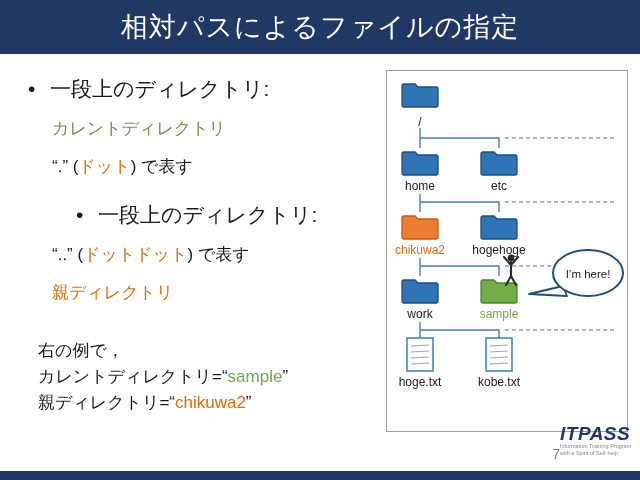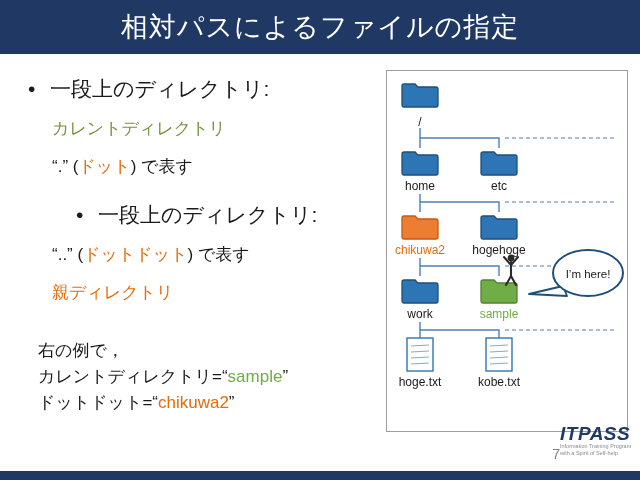--- a/index.html
+++ b/index.html
@@ -80,21 +80,21 @@
       <span>“..” (</span><span class="hl-orange">ドットドット</span><span>) で表す</span>
     </div>
     <div class="b-sub orange">親ディレクトリ</div>
 
     <div class="example">
       <div>右の例で，</div>
       <div>
         <span>カレントディレクトリ=“</span><span class="hl-green">sample</span><span>”</span>
       </div>
       <div>
-        <span>ドットドット=“</span><span class="hl-orange">chikuwa2</span><span>”</span>
+        <span>親ディレクトリ=“</span><span class="hl-orange">chikuwa2</span><span>”</span>
       </div>
     </div>
   </div>
 
   <div class="diagram-box">
     <svg viewBox="0 0 240 356" width="240" height="356">
       <defs>
         <path id="folderShape" d="M1,25 V6 Q1,4 3,4 H14 L17,7 H35 Q37,7 37,9 V25 Q37,27 35,27 H3 Q1,27 1,25 Z"></path>
         <g id="fileShape">
           <rect x="0" y="0" width="26" height="33" fill="#ffffff" stroke="#2E75B6" stroke-width="1.4"></rect>

